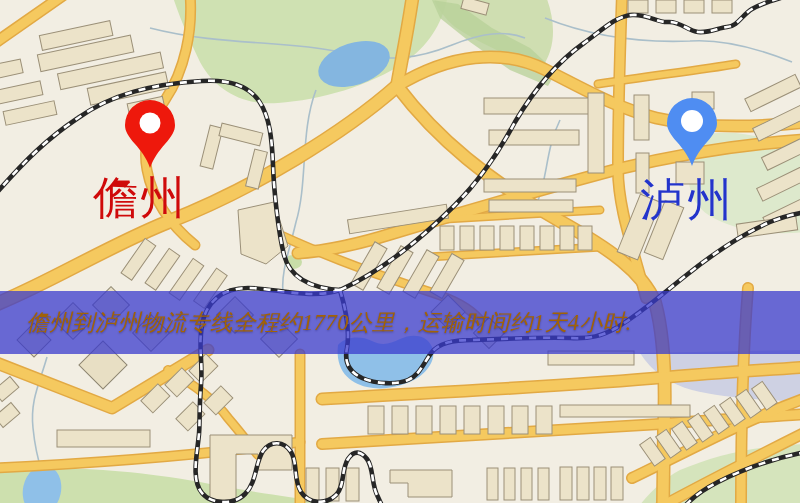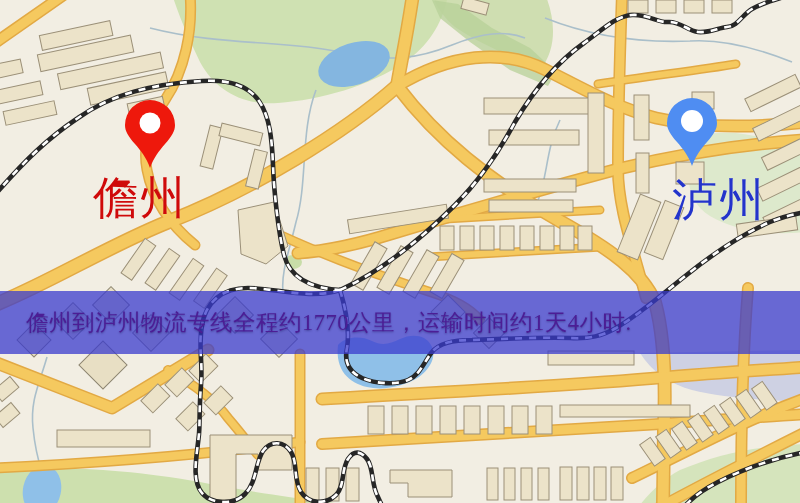--- a/index.html
+++ b/index.html
@@ -11,28 +11,28 @@
   .rw-dash{fill:none;stroke:#ffffff;stroke-width:2.6;stroke-dasharray:7 7;stroke-linecap:butt;}
   .road-main-c{fill:none;stroke:#e2a944;stroke-linecap:round;stroke-linejoin:round;}
   .road-main{fill:none;stroke:#f5c95f;stroke-linecap:round;stroke-linejoin:round;}
   .bld{fill:#ece3c9;stroke:#9b9078;stroke-width:1;}
   .bld-faint{fill:#e8dfc4;stroke:#8d8570;stroke-width:1;}
   .river{fill:none;stroke:#aabfca;stroke-width:1.6;}
   
   .banner{position:absolute;left:0;top:291px;width:800px;height:63px;
           background:rgba(57,59,205,0.75);display:flex;align-items:center;
           box-sizing:border-box;padding-left:26px;}
-  .banner span{color:#4c1d95;font-size:22.5px;letter-spacing:.5px;white-space:nowrap;
+  .banner span{color:#a16207;font-size:22.5px;letter-spacing:.5px;white-space:nowrap;
           font-family:"Liberation Serif","DejaVu Serif",serif;
-          text-shadow:0 1px 2px rgba(10,10,60,.35);}
+          text-shadow:0 1px 2px rgba(10,10,60,.35);font-style:italic;}
   .city-label{position:absolute;font-family:"Liberation Serif","DejaVu Serif",serif;
           font-weight:normal;font-size:45px;line-height:1;letter-spacing:2px;
           text-shadow:0 0 1px rgba(255,255,255,.4);}
   .city-label.origin{left:93px;top:176px;color:#cf0a0a;}
-  .city-label.dest{left:672px;top:178px;color:#2334cb;}
+  .city-label.dest{left:640px;top:178px;color:#2334cb;}
 </style>
 </head>
 <body>
 
 <div class="stage">
 
   <svg width="800" height="503" viewBox="0 0 800 503">
 
     <g>
       <path d="M172,-6 L448,-6 C444,20 430,45 405,62 C370,86 320,100 278,103 C243,106 215,90 200,62 C192,45 180,20 172,-6 Z" fill="#cfe1b2"></path>

